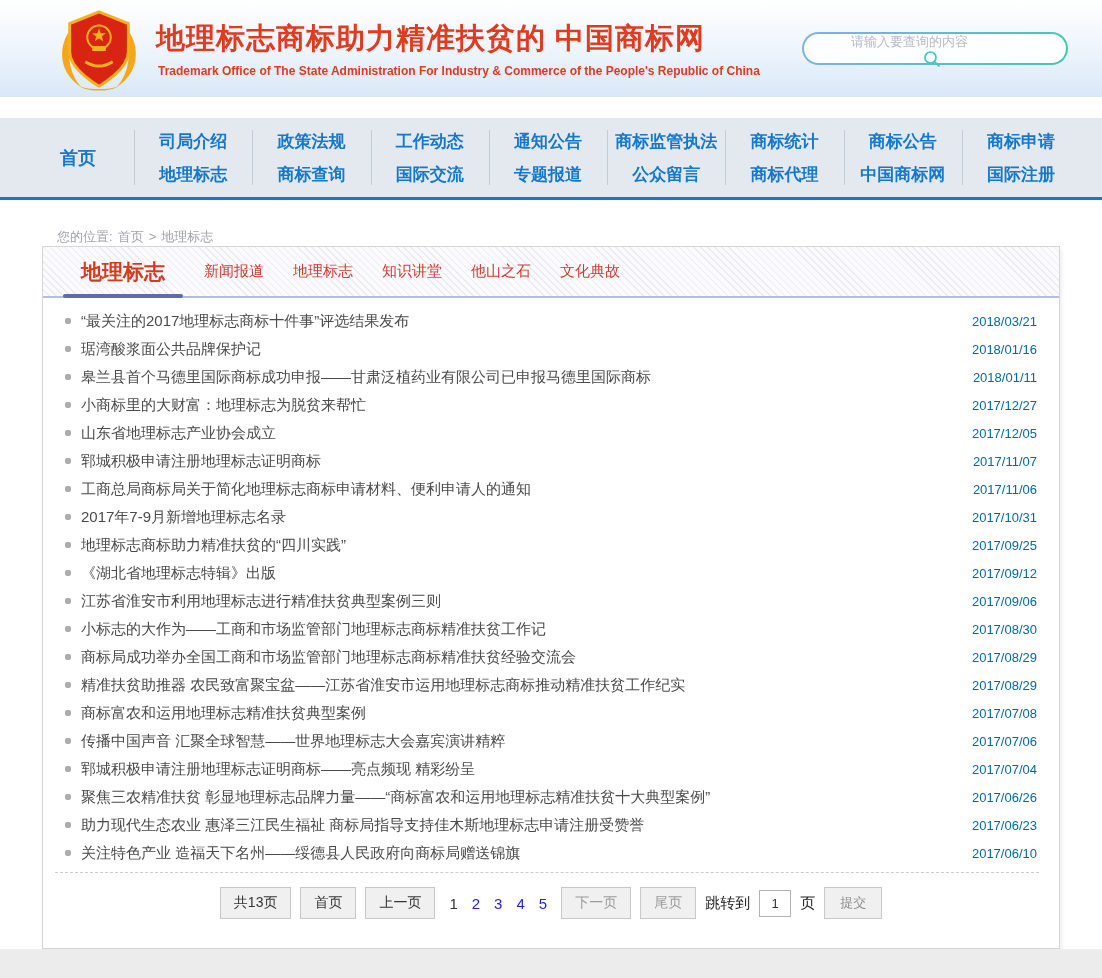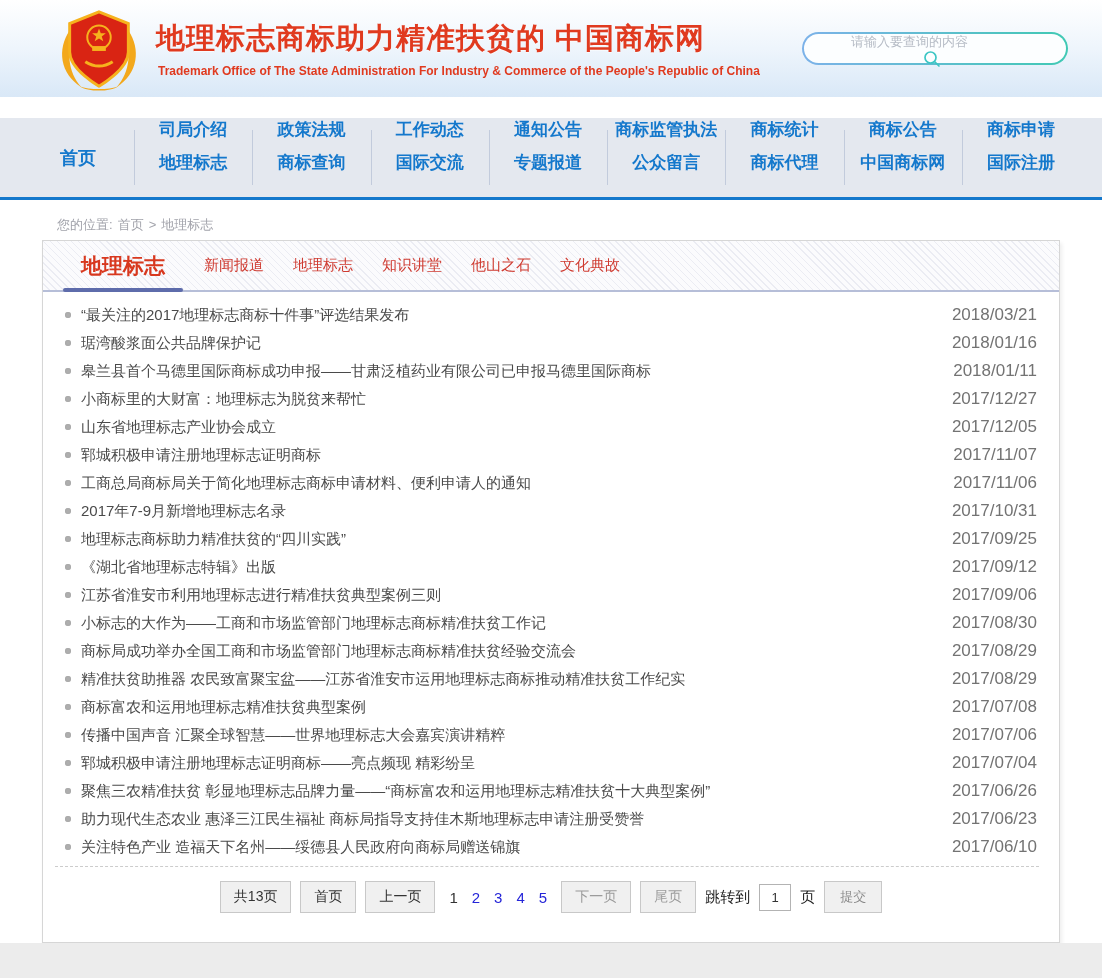--- a/index.html
+++ b/index.html
@@ -42,27 +42,27 @@
   
   .main-nav {
     height:82px; flex:0 0 82px; background:#e4e8ef;
     border-bottom:3px solid #1478cc;
     display:flex; align-items:stretch; padding:0 22px;
   }
   .nav-home { flex:0 0 112px; display:flex; align-items:center; justify-content:center;
     font-size:18px; font-weight:bold; color:#1478cc; cursor:pointer; }
   .nav-groups { flex:1; display:flex; align-items:stretch; }
   .nav-group { flex:1; position:relative; display:flex; flex-direction:column;
-    align-items:center; gap:10px; }
+    justify-content:center; align-items:center; gap:10px; }
   .nav-group::before { content:''; position:absolute; left:0; top:12px; bottom:12px;
     width:1px; background:#c2cbdc; }
   .nav-link { font-size:17px; font-weight:bold; color:#1478cc; cursor:pointer; white-space:nowrap; }
 
   
-  .breadcrumb { flex:0 0 40px; padding:16px 0 0 57px; font-size:13px; color:#a2a3ab; }
+  .breadcrumb { flex:0 0 40px; padding:28px 0 0 57px; font-size:13px; color:#a2a3ab; }
   .breadcrumb span { margin-right:5px; }
   .crumb-link { cursor:pointer; }
 
   
   .card {
     width:1018px; margin:0 auto; background:#fff;
     border:1px solid #d6d6d6; box-shadow:2px 3px 4px rgba(0,0,0,.07);
     display:flex; flex-direction:column;
   }
   .tabbar {
@@ -78,21 +78,21 @@
     height:4px; background:#5e6cab; border-radius:2px; }
   .tabs { display:flex; align-items:center; }
   .tab { font-size:15px; color:#cf3b31; margin-left:29px; cursor:pointer; }
 
   .article-list { list-style:none; margin:0; padding:9px 22px 0 12px; }
   .article-row { height:28px; display:flex; align-items:center; }
   .bullet { width:6px; height:6px; border-radius:50%; background:#aeaeae;
     box-shadow:inset 0 0 1px #888; margin:0 10px; flex:0 0 6px; }
   .article-title { flex:1; font-size:15px; color:#4a4a4a; white-space:nowrap;
     overflow:hidden; text-overflow:ellipsis; cursor:pointer; }
-  .article-date { flex:0 0 auto; margin-left:8px; font-size:17px; color:#737373; }
+  .article-date { flex:0 0 auto; margin-left:8px; font-size:13px; color:#0369a1; }
 
   .dashed-divider { margin:5px 20px 0 12px; border-top:1px dashed #cccccc; height:0; }
 
   .pagination { display:flex; align-items:center; justify-content:center;
     gap:9px; padding:14px 0 29px; }
   .pg-btn { background:#f0f0f0; border:1px solid #c8c8c8; padding:6px 13px;
     font-size:14px; color:#333; font-family:Liberation Sans, sans-serif; cursor:pointer; white-space:nowrap; }
   .pg-btn.dim { color:#9b9b9b; }
   .pg-pages { display:flex; gap:14px; margin:0 5px; }
   .pg-num { font-size:15px; color:#2525d8; cursor:pointer; }

